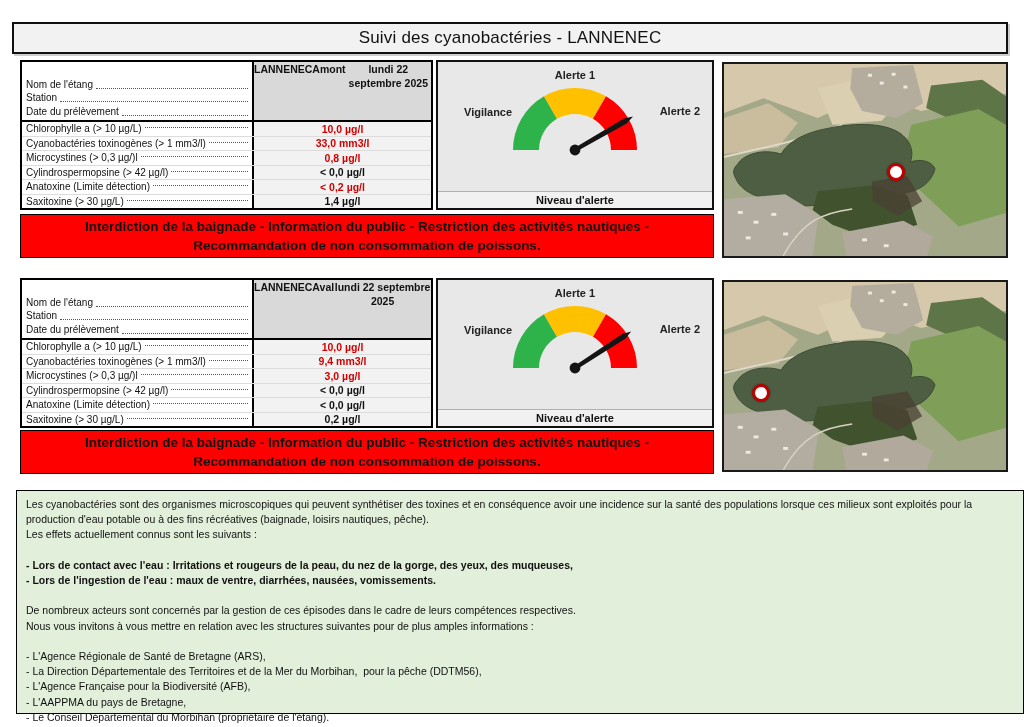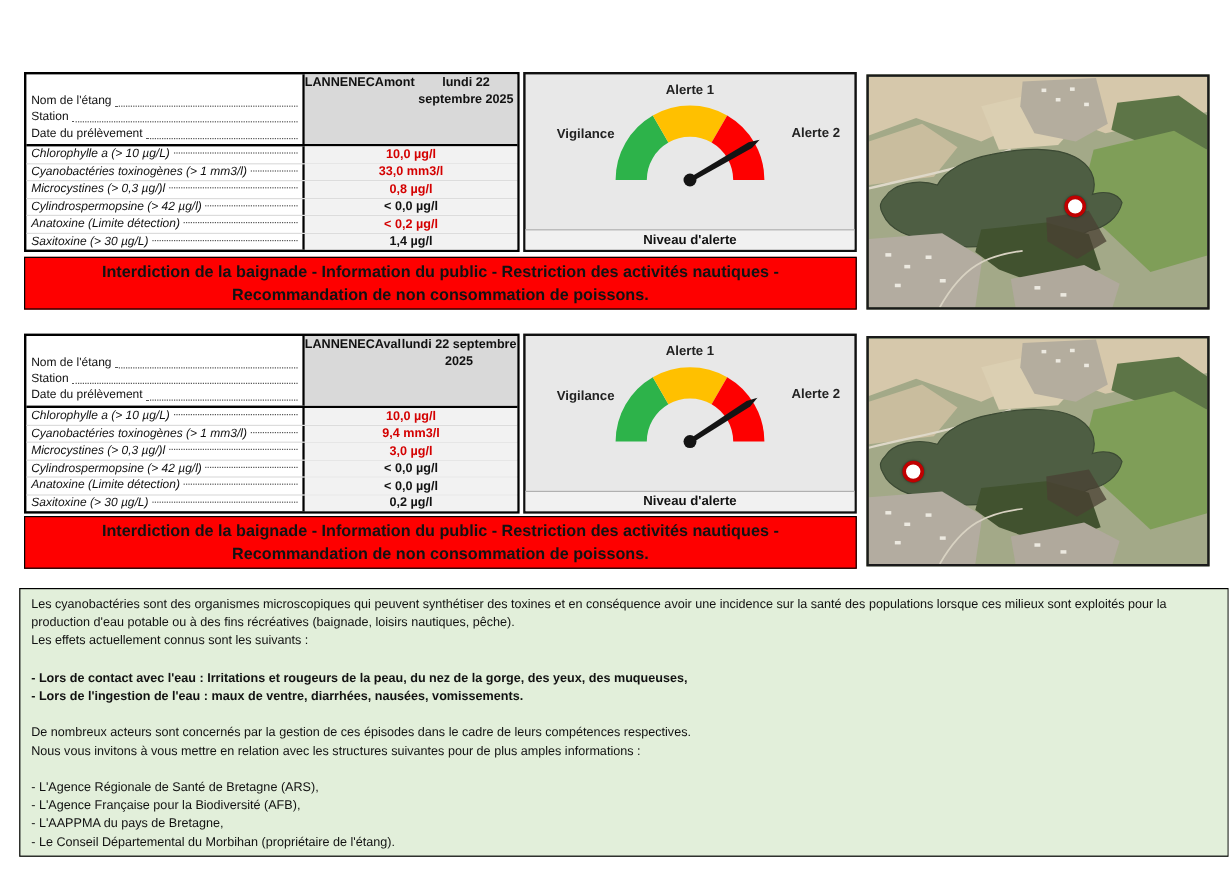--- a/index.html
+++ b/index.html
@@ -18,21 +18,21 @@
   .th-labels{width:224px;border-right:2px solid #000;display:flex;flex-direction:column;
              justify-content:flex-end;padding:0 2px 2px 4px;}
   .th-values{flex:1;background:#d9d9d9;display:flex;flex-direction:row;justify-content:flex-end;
              text-align:center;padding-bottom:2px;font-weight:700;font-size:10.5px;line-height:14px;}
   .lrow{display:flex;align-items:flex-end;font-size:10px;line-height:13.5px;}
   .leader{flex:1;border-bottom:1px dotted #555;margin:0 2px 2.5px 3px;min-width:6px;}
   .tbody{flex:1;display:flex;flex-direction:column;}
   .mrow{flex:1;display:flex;border-bottom:1px solid #dcdcdc;}
   .mrow:last-child{border-bottom:none;}
   .mlabel{width:224px;border-right:2px solid #000;display:flex;align-items:center;
-          padding:0 2px 0 4px;font-size:10px;font-style:italic;}
+          padding:0 2px 0 4px;font-size:10px;}
   .mlabel .lrow{flex:1;align-items:center;}
   .mvalue{flex:1;background:#f2f2f2;display:flex;align-items:center;justify-content:center;
           font-weight:700;font-size:10.5px;}
   .alert{color:#d40000;}
 
   
   .gaugebox{width:274px;height:146px;background:#e8e8e8;border:2px solid #111;position:absolute;}
   .gauge-svg{position:absolute;left:50%;top:22px;transform:translateX(-50%);
              width:206px;height:66px;overflow:visible;}
   .glabel{position:absolute;font-size:11px;font-weight:700;color:#222;}
@@ -56,20 +56,23 @@
   .infobox{left:16px;top:490px;width:988px;height:210px;background:#e2efda;border:1px solid #000;
            padding:6px 9px;font-size:10.5px;line-height:15.2px;}
   .iline{min-height:15.2px;white-space:pre-wrap;}
   .b{font-weight:700;}
 </style>
 </head>
 <body>
 
 <div class="page">
 
+  <div class="abs titlebar">
+    <span>Suivi des cyanobactéries - LANNENEC</span>
+  </div>
 
   <div class="abs dtable" style="left:20px;top:60px;">
     <div class="thead">
       <div class="th-labels">
         <div class="lrow">
           <span>Nom de l'étang</span>
             <span class="leader"></span>
         </div>
         <div class="lrow">
           <span>Station</span>
@@ -336,18 +339,19 @@
     <div class="iline">Les cyanobactéries sont des organismes microscopiques qui peuvent synthétiser des toxines et en conséquence avoir une incidence sur la santé des populations lorsque ces milieux sont exploités pour la production d'eau potable ou à des fins récréatives (baignade, loisirs nautiques, pêche).</div>
     <div class="iline">Les effets actuellement connus sont les suivants :</div>
     <div class="iline"></div>
     <div class="iline b">- Lors de contact avec l'eau : Irritations et rougeurs de la peau, du nez de la gorge, des yeux, des muqueuses,</div>
     <div class="iline b">- Lors de l'ingestion de l'eau : maux de ventre, diarrhées, nausées, vomissements.</div>
     <div class="iline"></div>
     <div class="iline">De nombreux acteurs sont concernés par la gestion de ces épisodes dans le cadre de leurs compétences respectives.</div>
     <div class="iline">Nous vous invitons à vous mettre en relation avec les structures suivantes pour de plus amples informations :</div>
     <div class="iline"></div>
     <div class="iline">- L'Agence Régionale de Santé de Bretagne (ARS),</div>
+    <div class="iline">- La Direction Départementale des Territoires et de la Mer du Morbihan,  pour la pêche (DDTM56),</div>
     <div class="iline">- L'Agence Française pour la Biodiversité (AFB),</div>
     <div class="iline">- L'AAPPMA du pays de Bretagne,</div>
     <div class="iline">- Le Conseil Départemental du Morbihan (propriétaire de l'étang).</div>
   </div>
 
 </div>
 
 </body></html>

